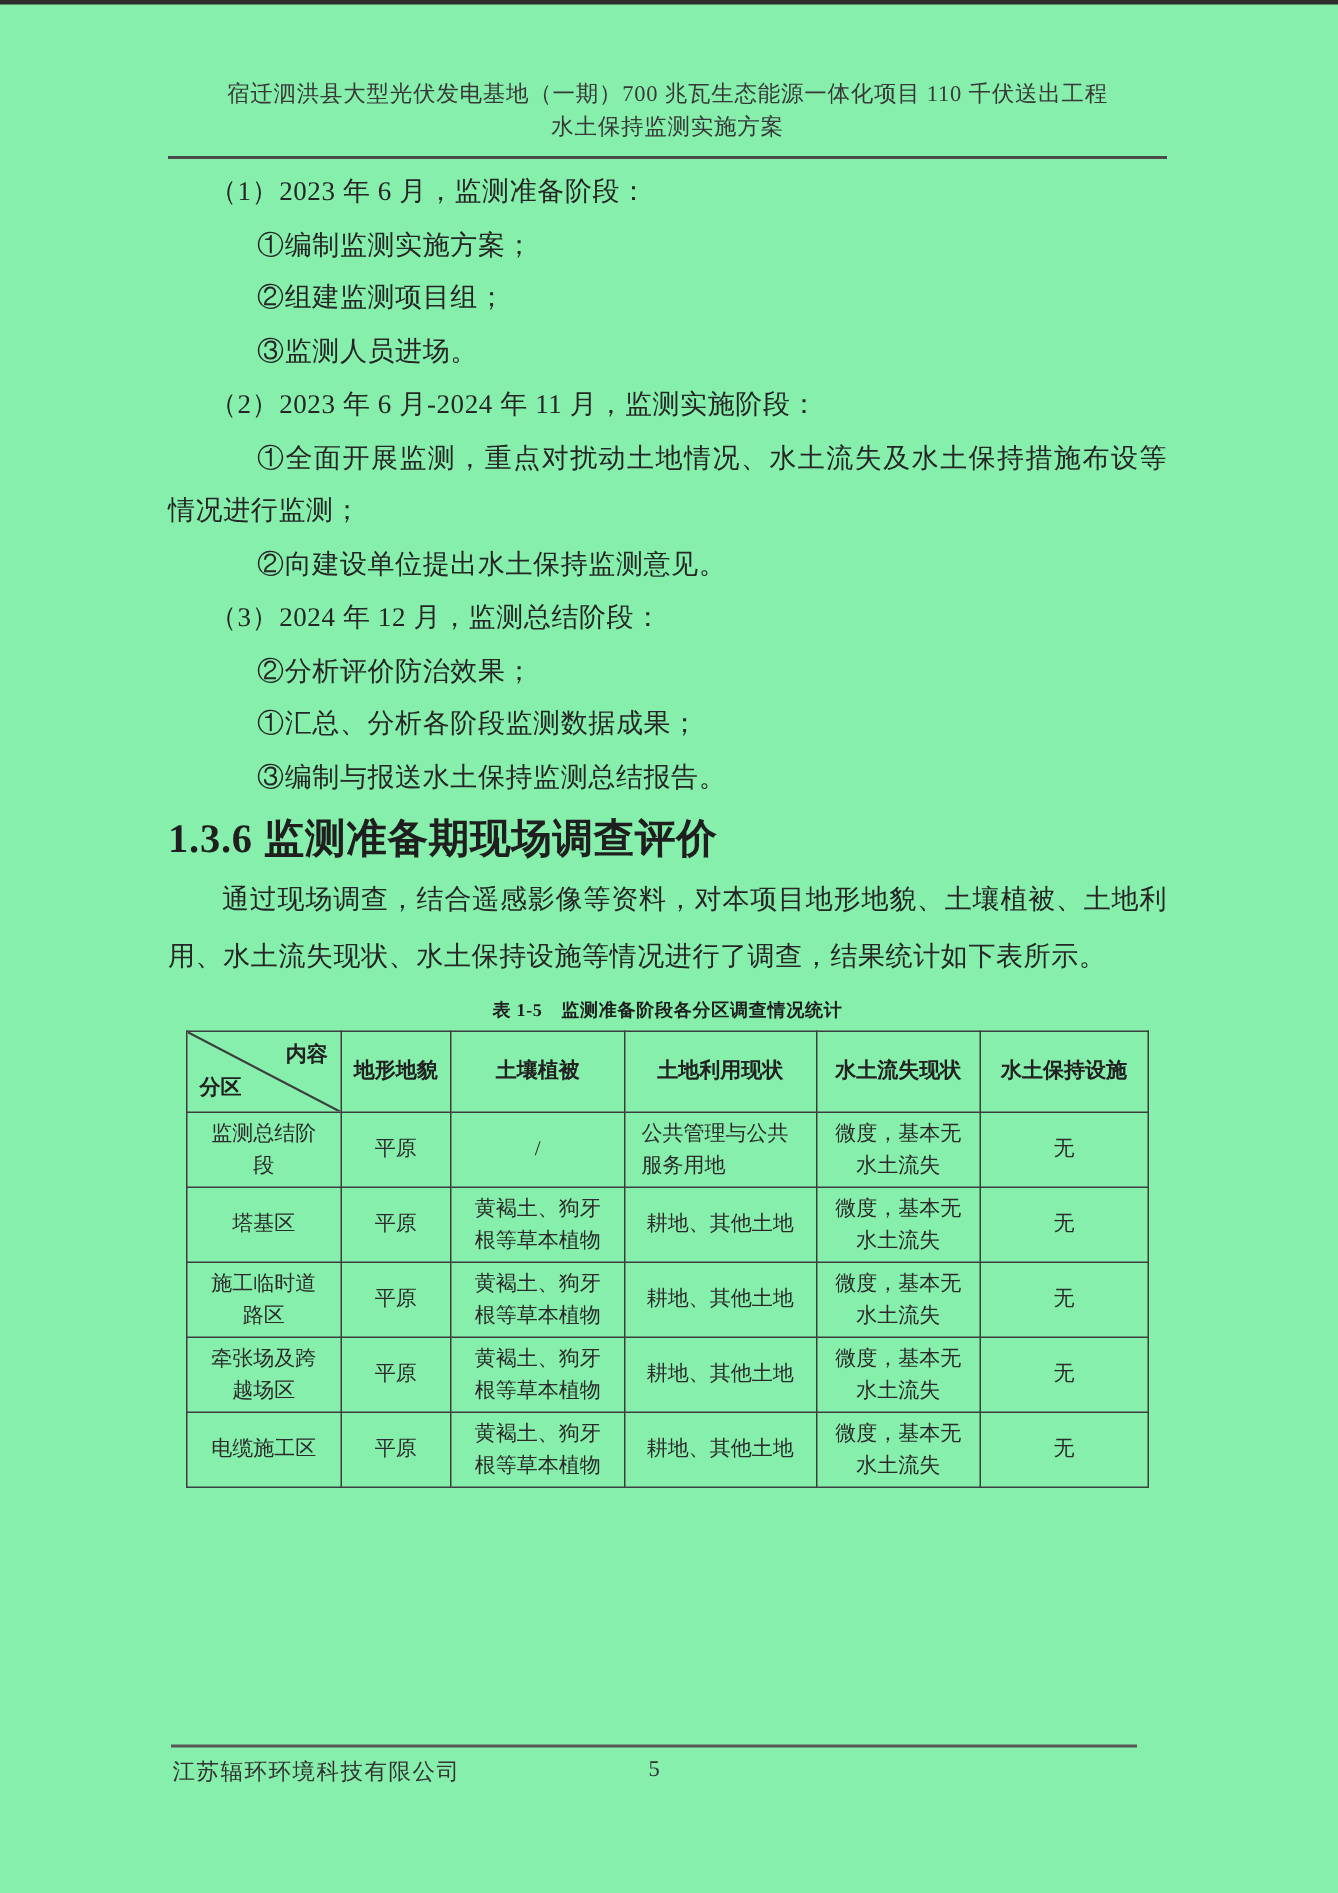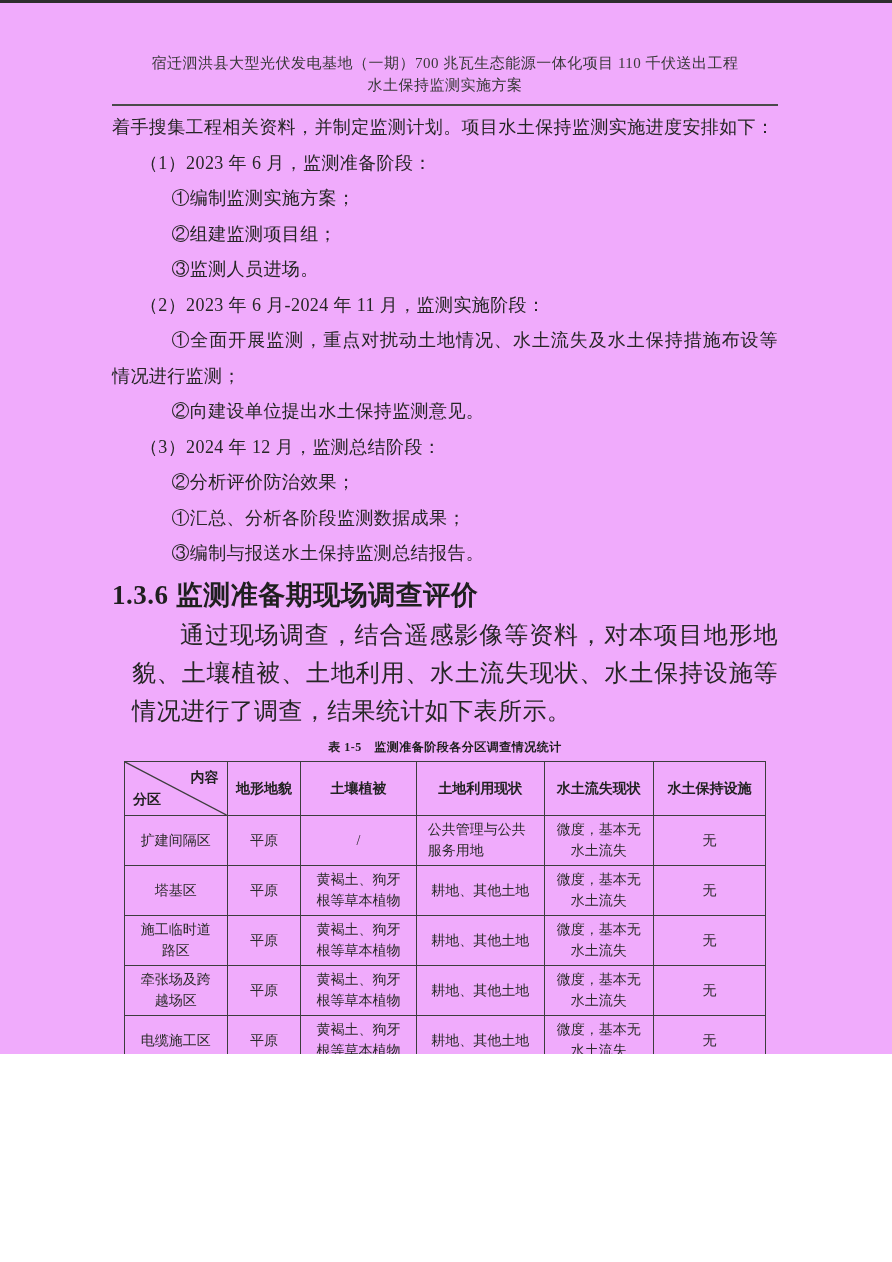--- a/index.html
+++ b/index.html
@@ -1,21 +1,21 @@
 <!DOCTYPE html>
 <html><head>
 <meta charset="utf-8">
 <style>
   * { margin:0; padding:0; box-sizing:border-box; }
   html,body { background:#ffffff; }
   .page {
     position:relative;
-    width:892px; height:1054px;
+    width:892px; height:1262px;
     margin:0 auto;
-    background:#f0abfc;
+    background:#86efac;
     color:#262626;
     font-family:"Liberation Serif","DejaVu Serif",serif;
     overflow:hidden;
   }
   .scan-top-edge {
     position:absolute; top:0; left:0; right:0; height:3px;
     background:#2e2e2e;
   }
   .content { margin:0 114px 0 112px; width:666px; }
 
@@ -38,22 +38,22 @@
   .indent-sub   { text-indent:3.3em; }
 
   
   .section-heading {
     margin-top:8px;
     font-size:27px; font-weight:bold; color:#1f1f1f;
     line-height:30px; letter-spacing:0.5px;
   }
   .section-para {
     margin-top:6px;
-    font-size:24px; line-height:38px;
-    text-indent:2em; text-align:justify; letter-spacing:0.4px;margin-left:20px;
+    font-size:18px; line-height:38px;
+    text-indent:2em; text-align:justify; letter-spacing:0.4px;
   }
 
   
   .table-caption {
     margin-top:7px;
     text-align:center;
     font-size:12px; font-weight:bold; color:#1f1f1f;
     line-height:21px; letter-spacing:0.5px;
   }
   table.survey {
@@ -109,21 +109,20 @@
   <div class="scan-top-edge"></div>
 
   <div class="content">
 
     <div class="doc-header">
       <div>宿迁泗洪县大型光伏发电基地（一期）700 兆瓦生态能源一体化项目 110 千伏送出工程</div>
       <div>水土保持监测实施方案</div>
     </div>
 
     <div class="body-block">
-      <p class="body-line">着手搜集工程相关资料，并制定监测计划。项目水土保持监测实施进度安排如下：</p>
       <p class="body-line indent-stage">（1）2023 年 6 月，监测准备阶段：</p>
       <p class="body-line indent-sub">①编制监测实施方案；</p>
       <p class="body-line indent-sub">②组建监测项目组；</p>
       <p class="body-line indent-sub">③监测人员进场。</p>
       <p class="body-line indent-stage">（2）2023 年 6 月-2024 年 11 月，监测实施阶段：</p>
       <p class="body-line indent-sub">①全面开展监测，重点对扰动土地情况、水土流失及水土保持措施布设等情况进行监测；</p>
       <p class="body-line indent-sub">②向建设单位提出水土保持监测意见。</p>
       <p class="body-line indent-stage">（3）2024 年 12 月，监测总结阶段：</p>
       <p class="body-line indent-sub">②分析评价防治效果；</p>
       <p class="body-line indent-sub">①汇总、分析各阶段监测数据成果；</p>
@@ -156,21 +155,21 @@
           </th>
           <th class="col-terrain">地形地貌</th>
           <th>土壤植被</th>
           <th>土地利用现状</th>
           <th class="col-erosion">水土流失现状</th>
           <th>水土保持设施</th>
         </tr>
       </thead>
       <tbody>
         <tr>
-          <td>扩建间隔区</td>
+          <td>监测总结阶段</td>
           <td>平原</td>
           <td>/</td>
           <td class="align-left">公共管理与公共服务用地</td>
           <td>微度，基本无水土流失</td>
           <td>无</td>
         </tr>
         <tr>
           <td>塔基区</td>
           <td>平原</td>
           <td>黄褐土、狗牙根等草本植物</td>

